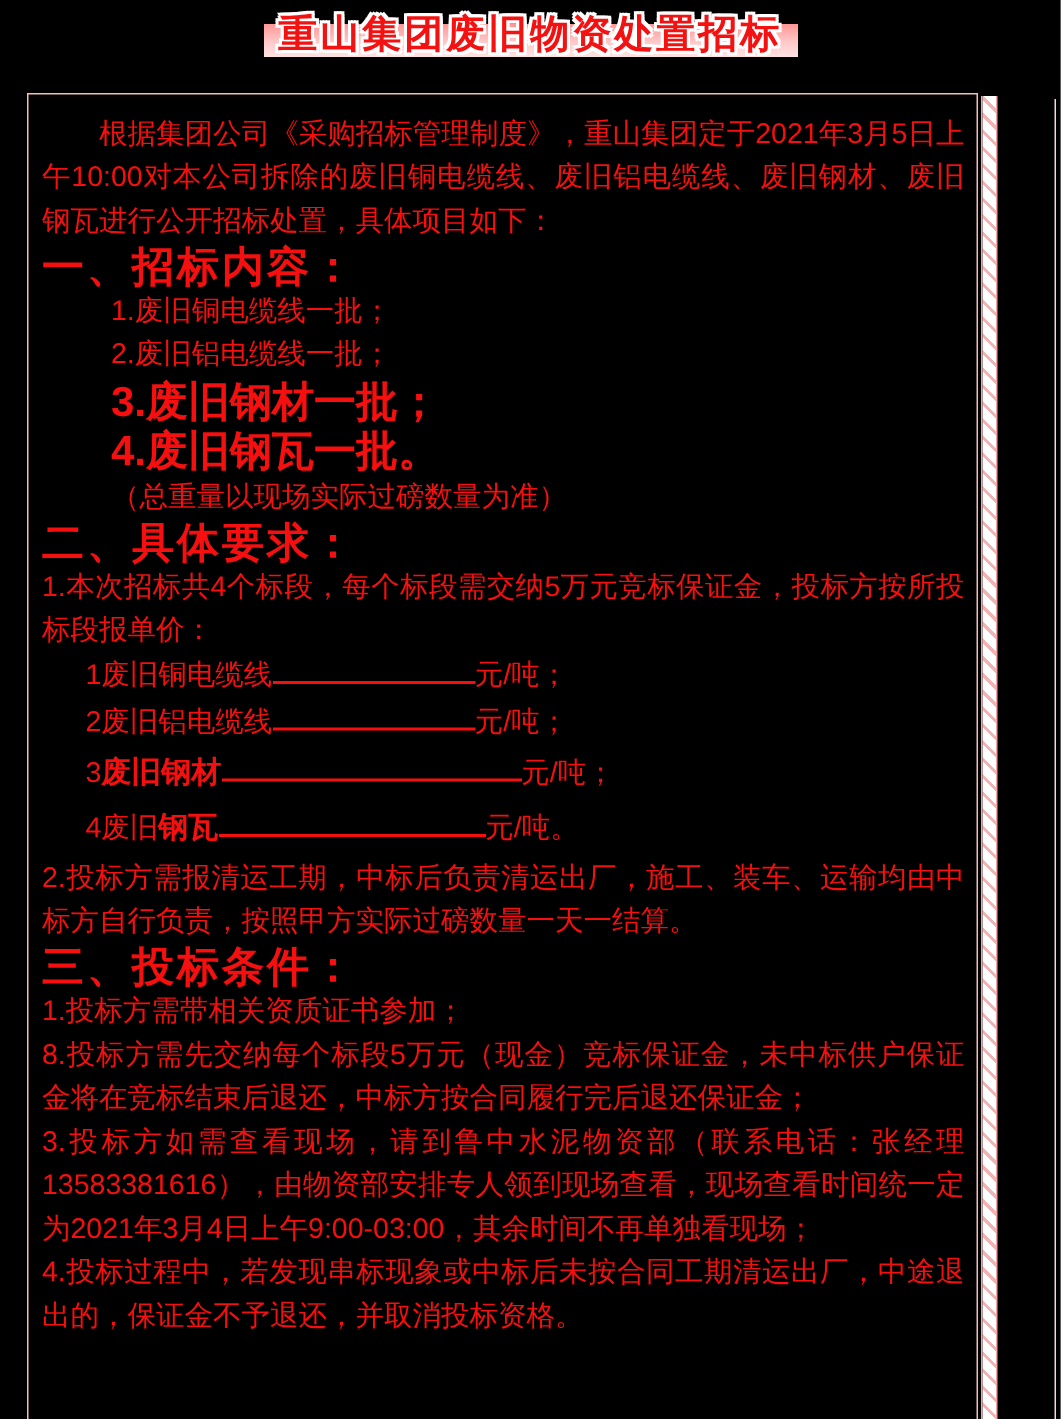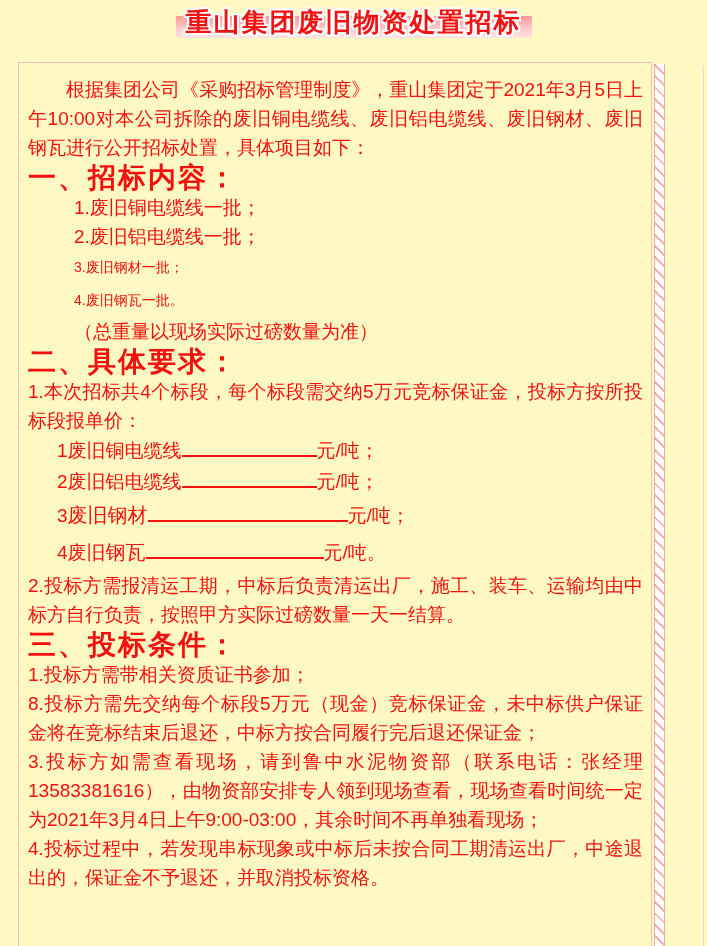--- a/index.html
+++ b/index.html
@@ -1,20 +1,20 @@
 <!DOCTYPE html>
 <html><head>
 <meta charset="utf-8">
 <style>
   html,body{margin:0;padding:0;}
   body{
     width:707px;height:946px;background:#ffffff;overflow:hidden;
     font-family:"Liberation Sans","DejaVu Sans",sans-serif;
   }
-  .page{position:relative;width:707px;height:946px;background:#fef9c3;}
+  .page{position:relative;width:707px;height:946px;background:#000000;}
 
   
   .banner-wrap{position:relative;width:fit-content;margin:0 auto;padding:5px 8px 0 8px;}
   .banner-strip{
     position:absolute;left:-2px;right:-2px;top:16px;height:22px;
     background:linear-gradient(#ff9696 0%, #ffc9c9 55%, #ffe3e3 100%);
   }
   .banner-text{
     position:relative;z-index:1;display:block;
     font-size:26px;font-weight:bold;color:#f21212;letter-spacing:2px;
@@ -28,26 +28,26 @@
     position:absolute;left:18px;top:62px;width:634px;height:920px;
     box-sizing:border-box;border:1px solid #f6bcbc;
     padding:12px 8px 0 9px;
     color:#f50f0f;font-size:19px;line-height:29px;
   }
   .content-box p{margin:0;}
   .intro{text-indent:2em;text-align:justify;}
   .sec-heading{font-weight:bold;font-size:28px;letter-spacing:2px;line-height:31px;margin:4px 0 2px;}
   .bid-list{padding-left:46px;}
   .bid-item{display:block;}
-  .bid-item.bold{font-weight:normal;font-size:14px;line-height:33px;}
+  .bid-item.bold{font-weight:bold;font-size:28px;line-height:33px;}
   .note-line{padding-left:46px;}
   .para{text-align:justify;}
   .price-line{padding-left:29px;line-height:31px;white-space:nowrap;}
   .price-line.tall{line-height:36px;}
-  .price-line .bname{font-weight:normal;font-size:20px;}
+  .price-line .bname{font-weight:bold;font-size:20px;}
   .blank{
     display:inline-block;height:0.95em;vertical-align:baseline;
     border-bottom:2px solid currentColor;
   }
   .w135{width:135px;} .w200{width:200px;} .w178{width:178px;}
 
   
   .hatch-strip{
     position:absolute;left:654px;top:64px;width:9px;height:882px;
     border-left:1px solid #efa6a6;border-right:1px solid #efa6a6;

